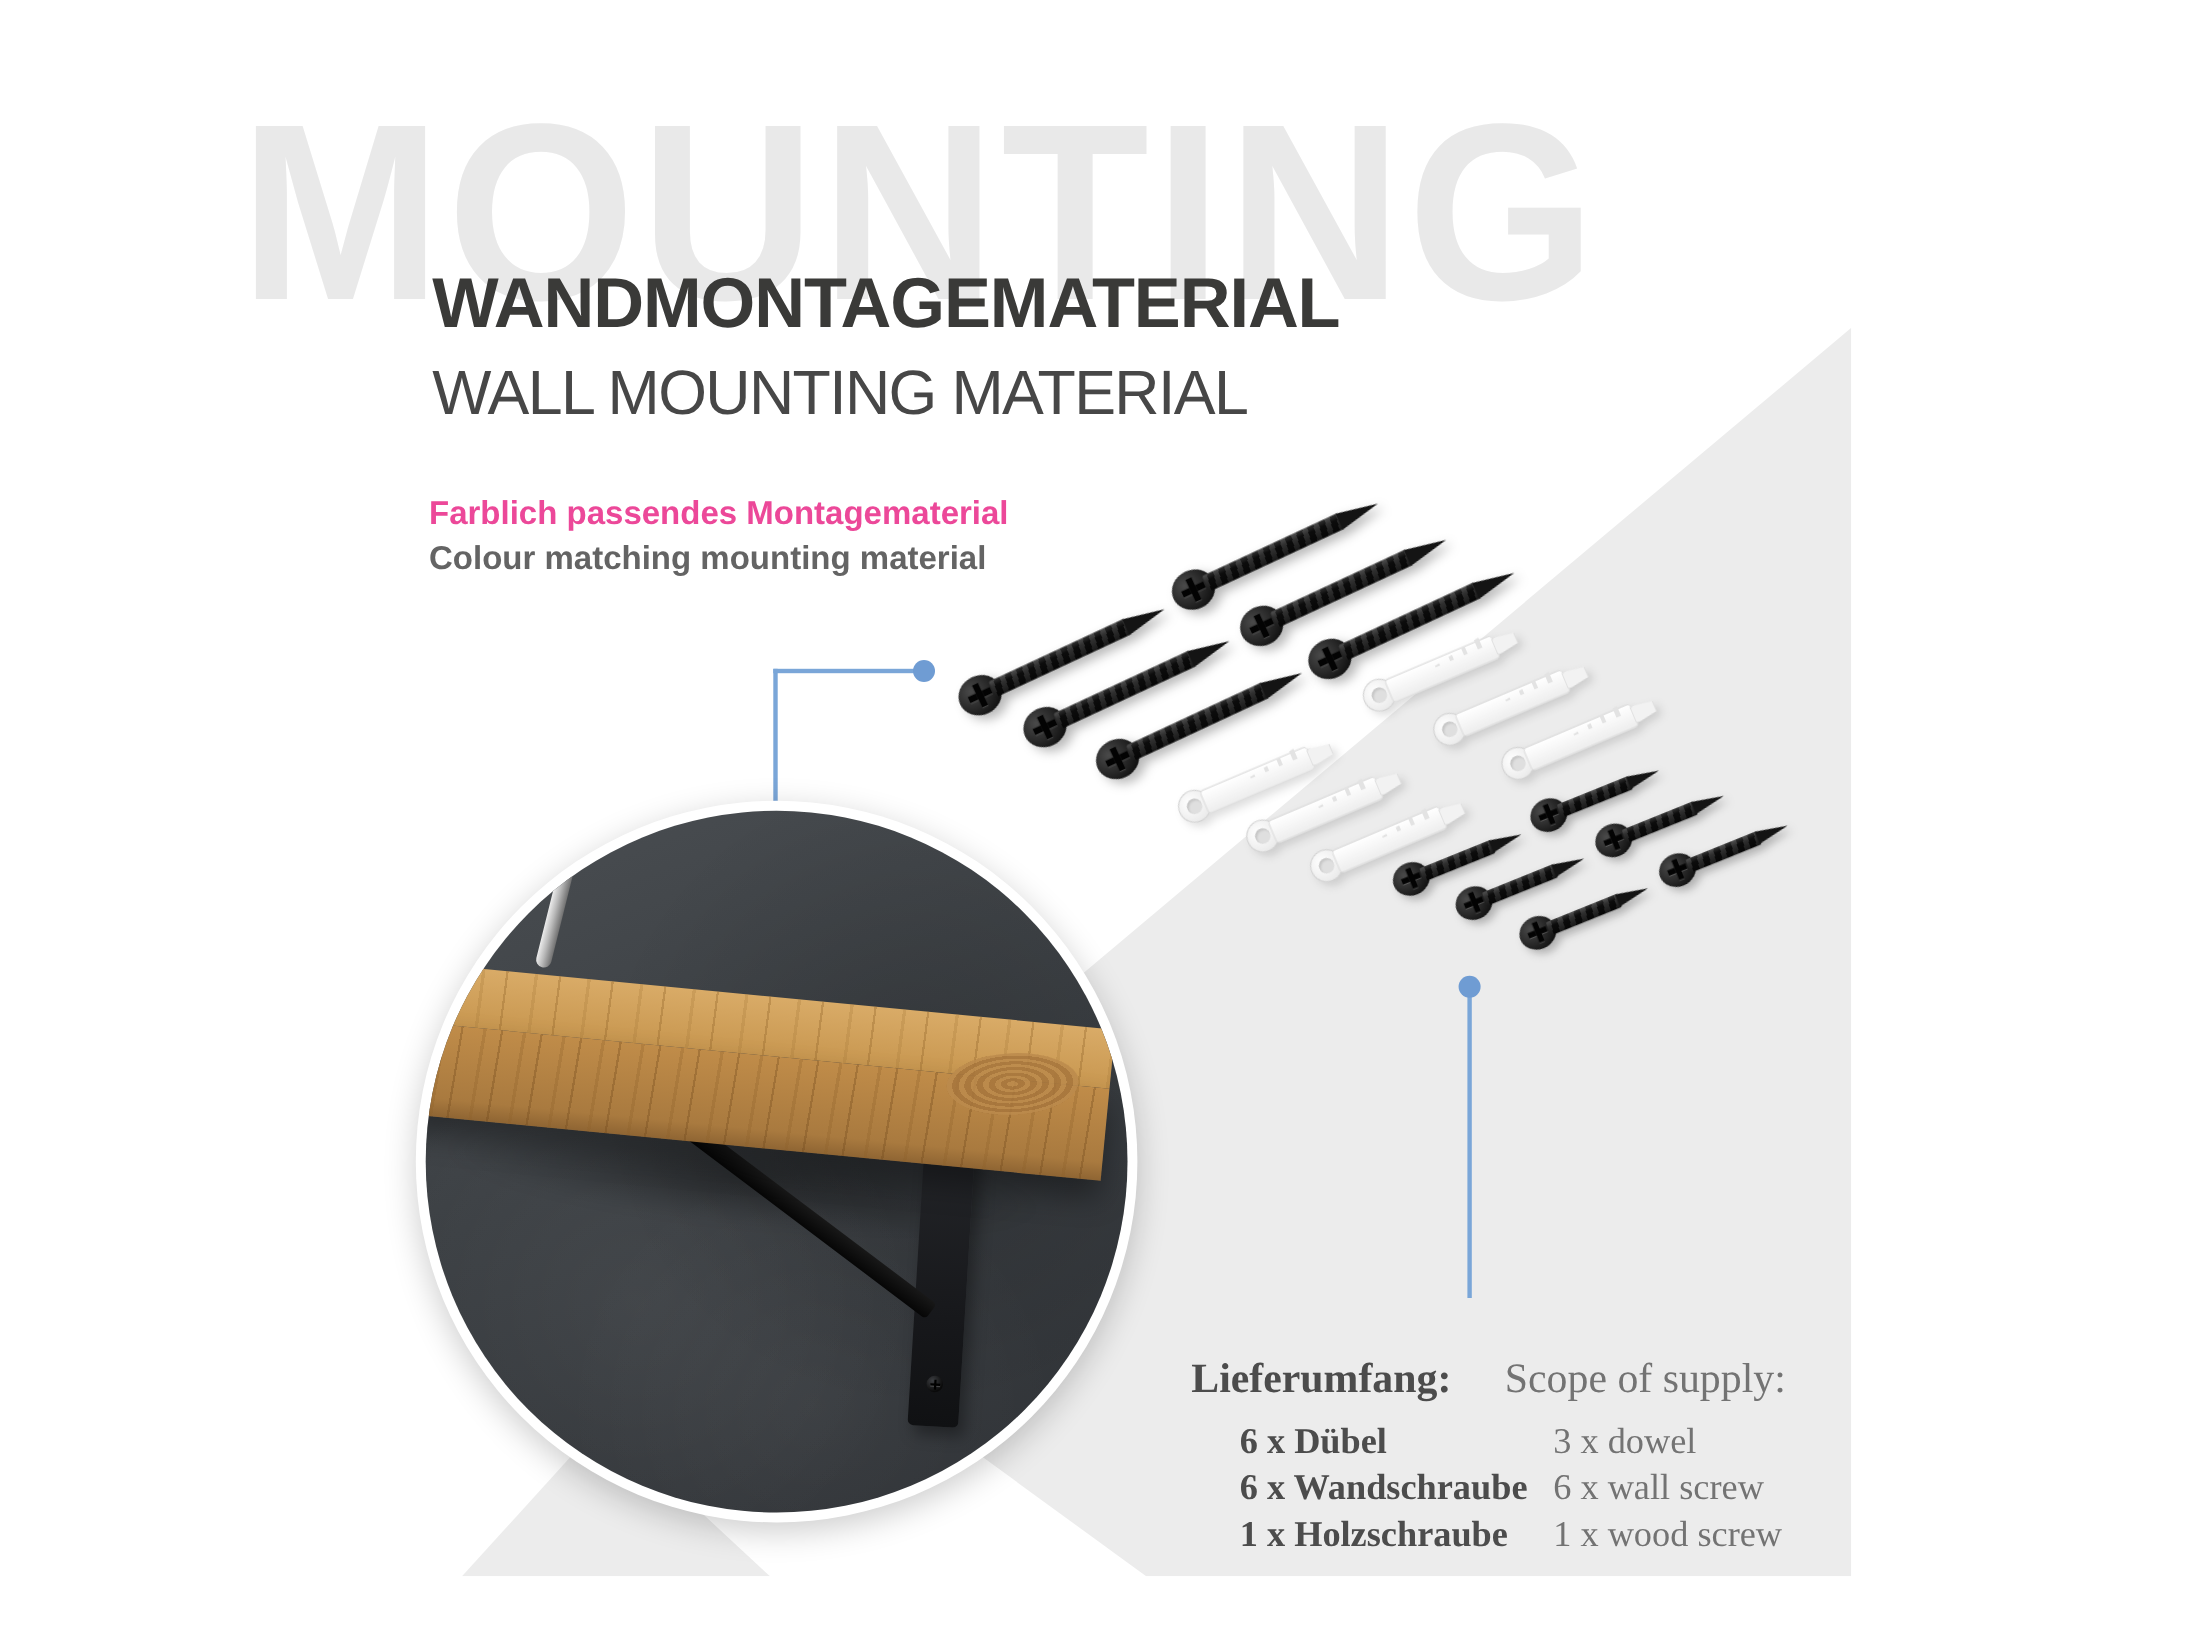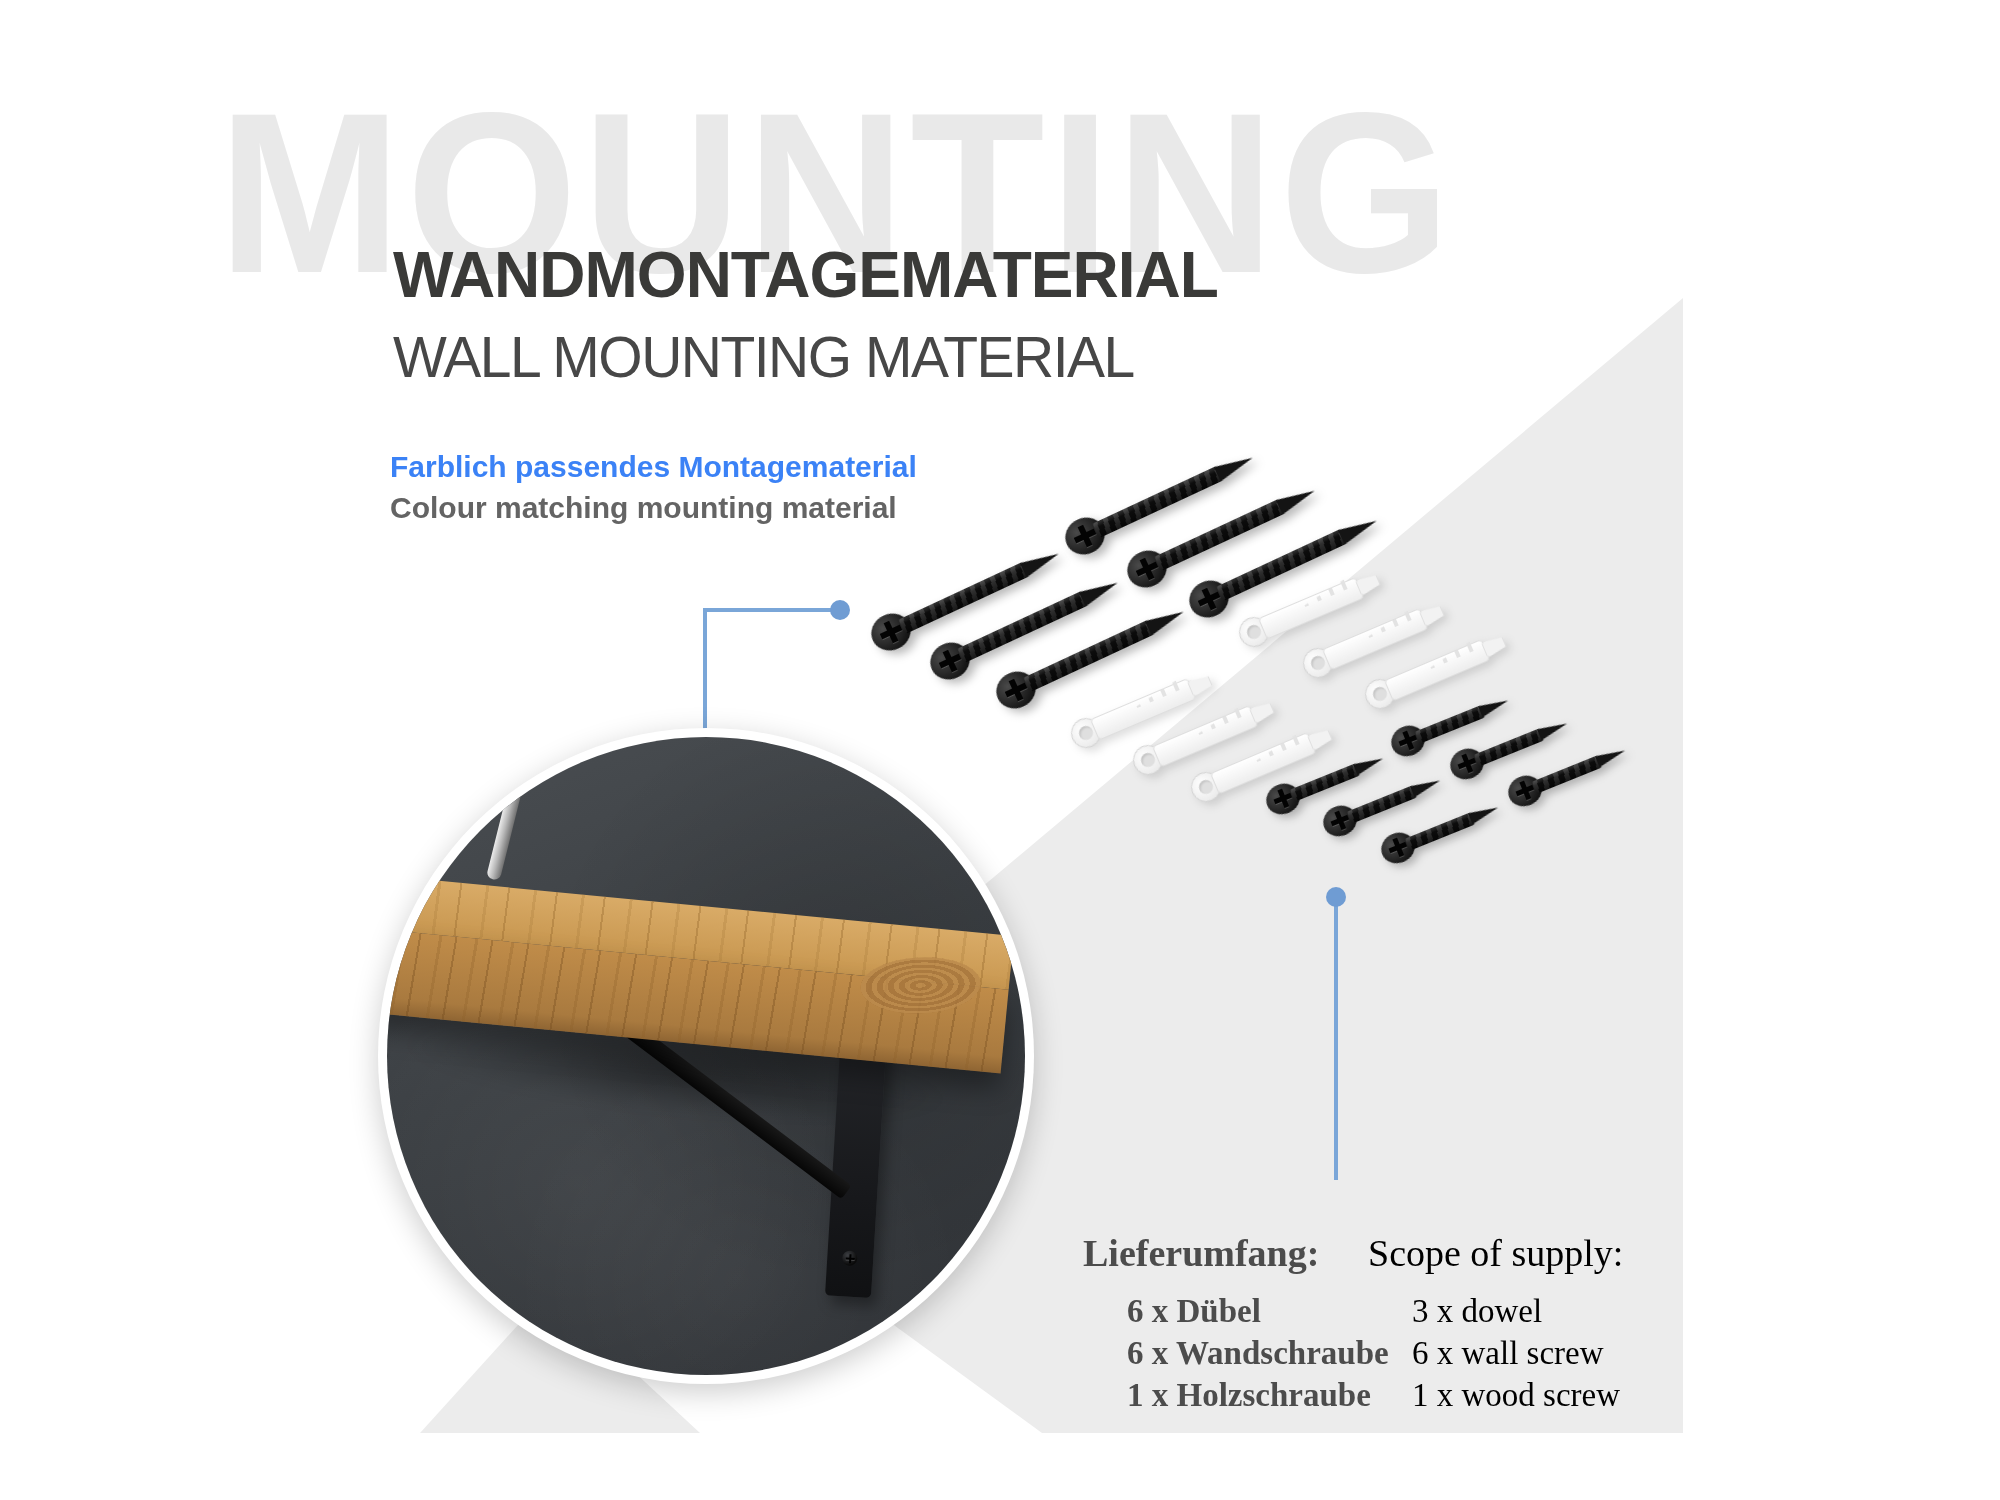--- a/index.html
+++ b/index.html
@@ -21,21 +21,21 @@
   .title{
     position:absolute;left:393px;top:238px;z-index:3;
     font-size:64px;font-weight:700;letter-spacing:-1px;color:#3a3a38;white-space:nowrap;
   }
   .subtitle{
     position:absolute;left:393px;top:324px;z-index:3;
     font-size:57px;font-weight:400;letter-spacing:-1.5px;color:#474747;white-space:nowrap;
   }
   
   .callout{position:absolute;left:390px;top:446px;z-index:3;line-height:41px;}
-  .callout .de{font-size:30px;font-weight:700;color:#3b82f6;}
+  .callout .de{font-size:30px;font-weight:700;color:#ec4899;}
   .callout .en{font-size:30px;font-weight:700;color:#646464;}
   
   .conn{position:absolute;z-index:3;background:#7aa6d8;}
   .conn-dot{position:absolute;z-index:3;width:20px;height:20px;border-radius:50%;background:#6f9cd3;}
   #conn1-v{left:703px;top:608px;width:4px;height:130px;}
   #conn1-h{left:703px;top:608px;width:132px;height:4px;}
   #conn1-dot{left:830px;top:600px;}
   #conn2-v{left:1334px;top:902px;width:4px;height:278px;}
   #conn2-dot{left:1326px;top:887px;}
   
@@ -137,21 +137,21 @@
     clip-path:polygon(0 100%,100% 0,100% 100%);}
   .dowel .dtip{position:absolute;left:128px;top:9px;width:22px;height:17px;background:#f2f2f2;
     border:1px solid #e0e0e0;box-sizing:border-box;border-radius:3px;
     clip-path:polygon(0 0,100% 22%,100% 78%,0 100%);}
   
   .supply-col{position:absolute;top:1232px;z-index:3;line-height:42px;font-family:Liberation Serif, serif;}
   #supply-de{left:1083px;}
   #supply-en{left:1368px;}
   .supply-heading{font-size:38px;margin-bottom:16px;white-space:nowrap;}
   #supply-de .supply-heading,#supply-de .supply-item{font-weight:700;color:#4c4c4c;}
-  #supply-en .supply-heading,#supply-en .supply-item{font-weight:400;color:#000000;}
+  #supply-en .supply-heading,#supply-en .supply-item{font-weight:400;color:#737373;}
   .supply-item{font-size:33px;white-space:nowrap;margin-left:44px;}
 </style>
 </head>
 <body>
 
 <div class="canvas">
 
   <div class="bg-shape bg-main"></div>
   <div class="bg-shape bg-tri"></div>
 

